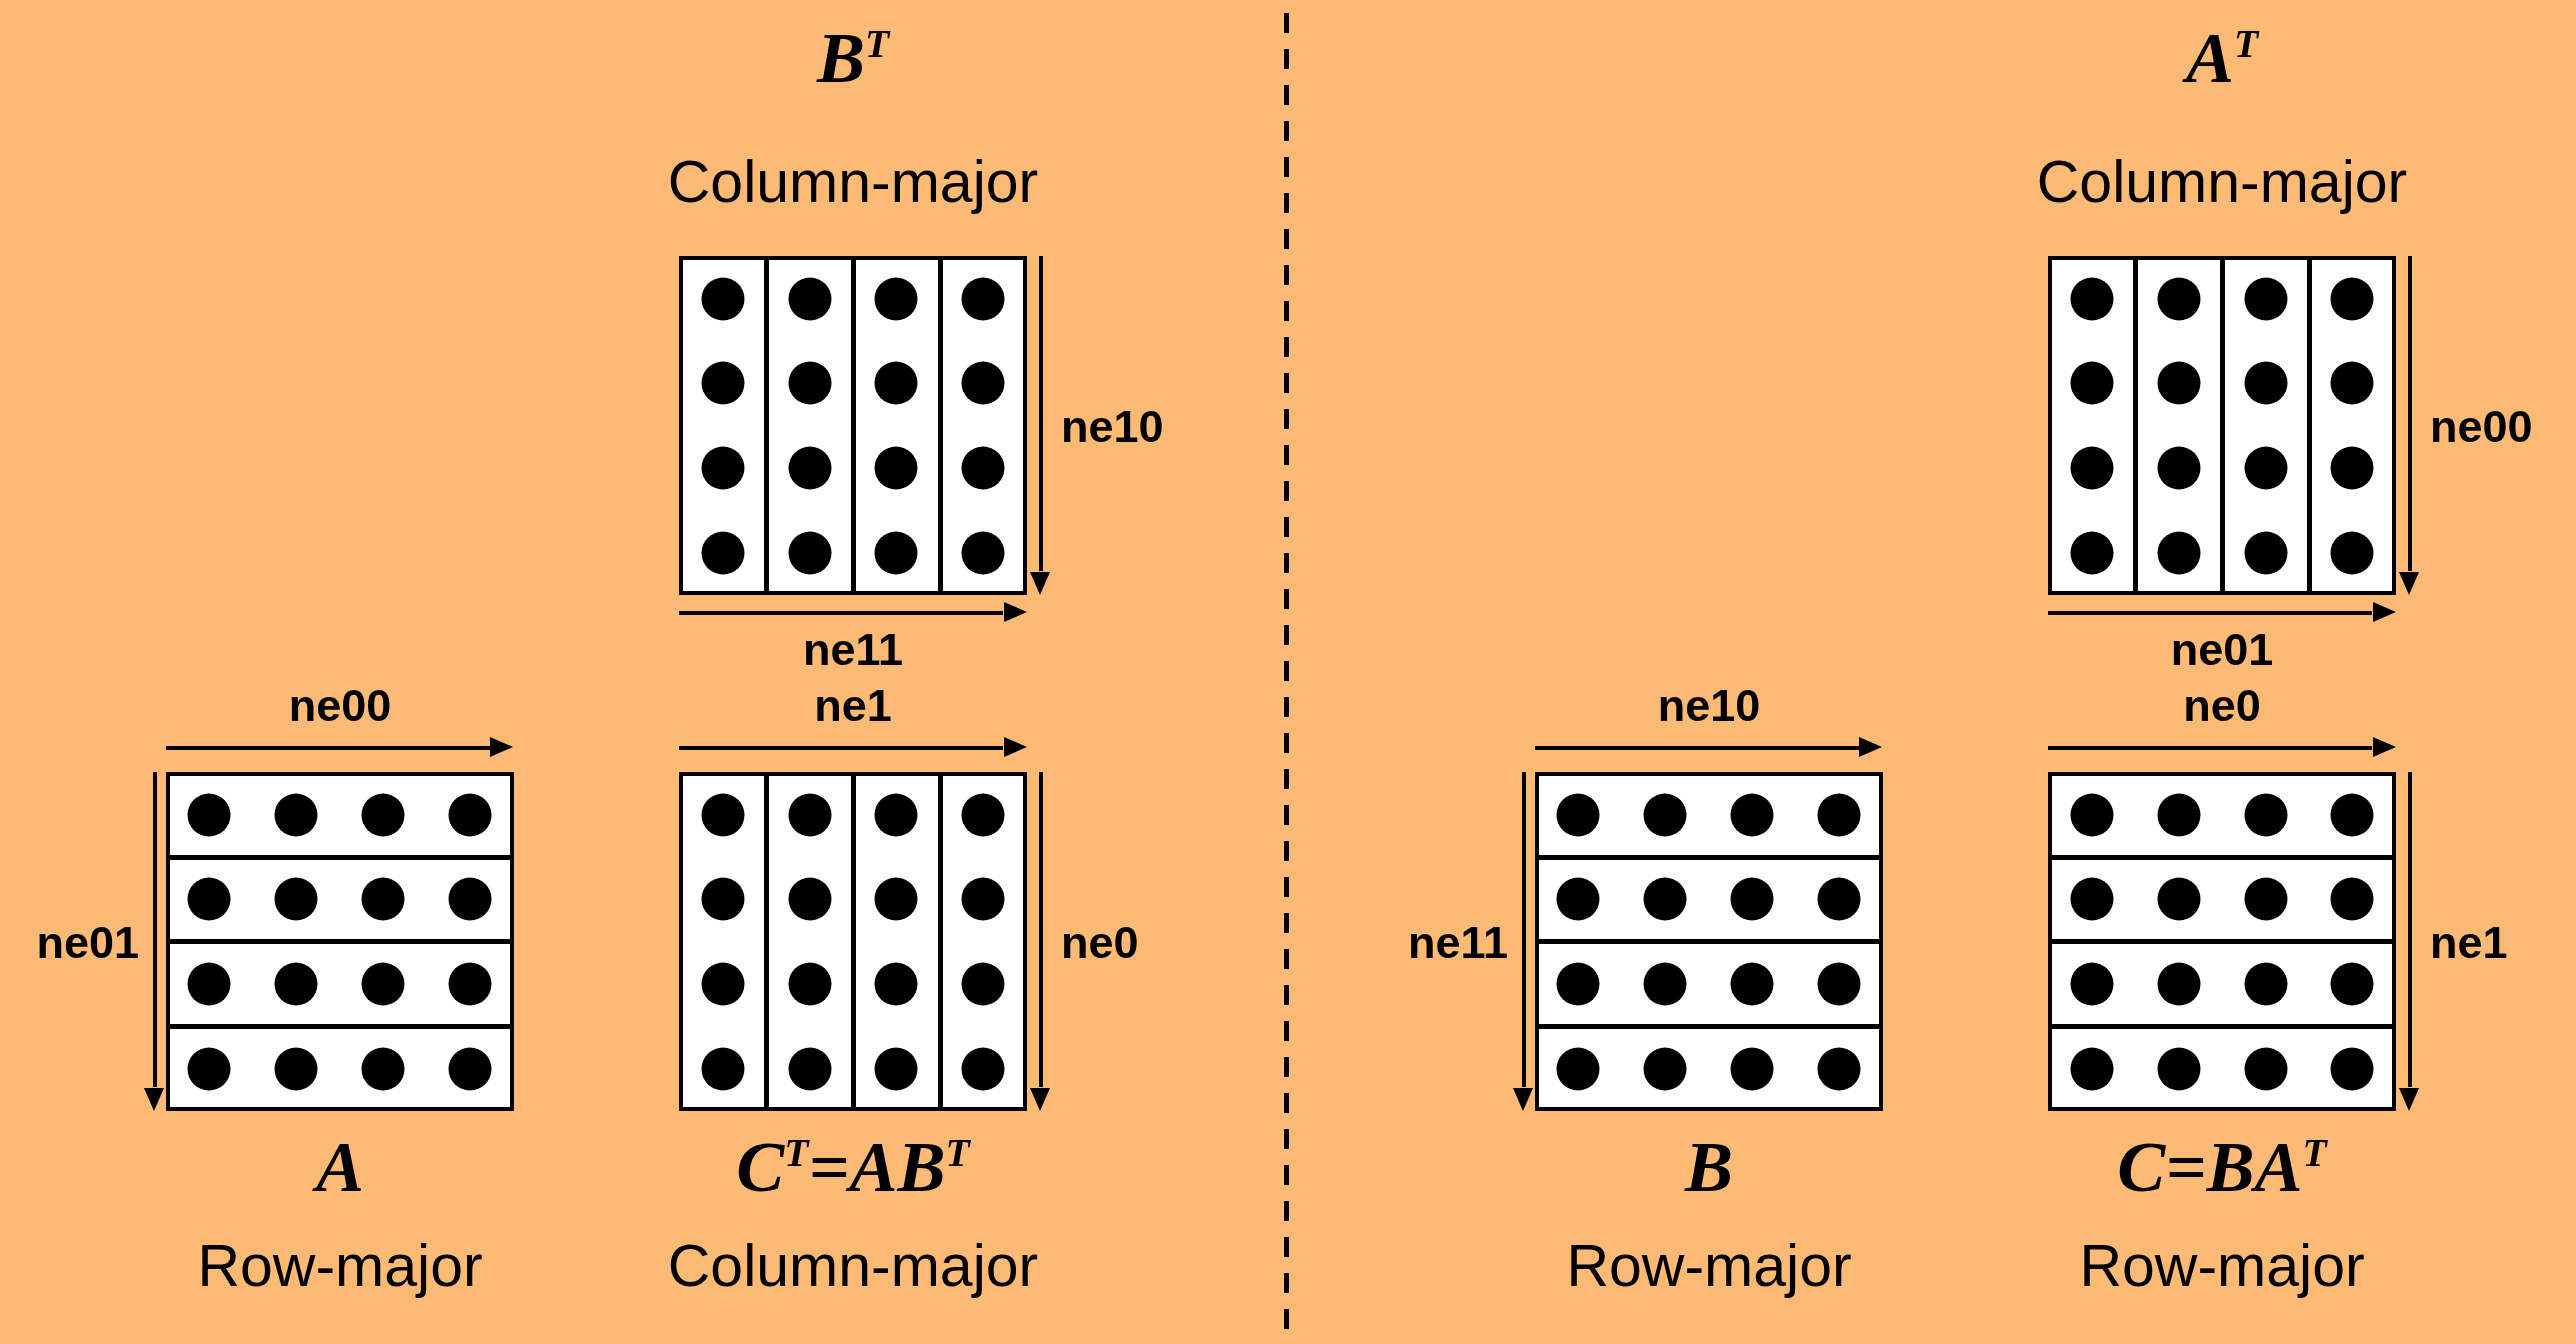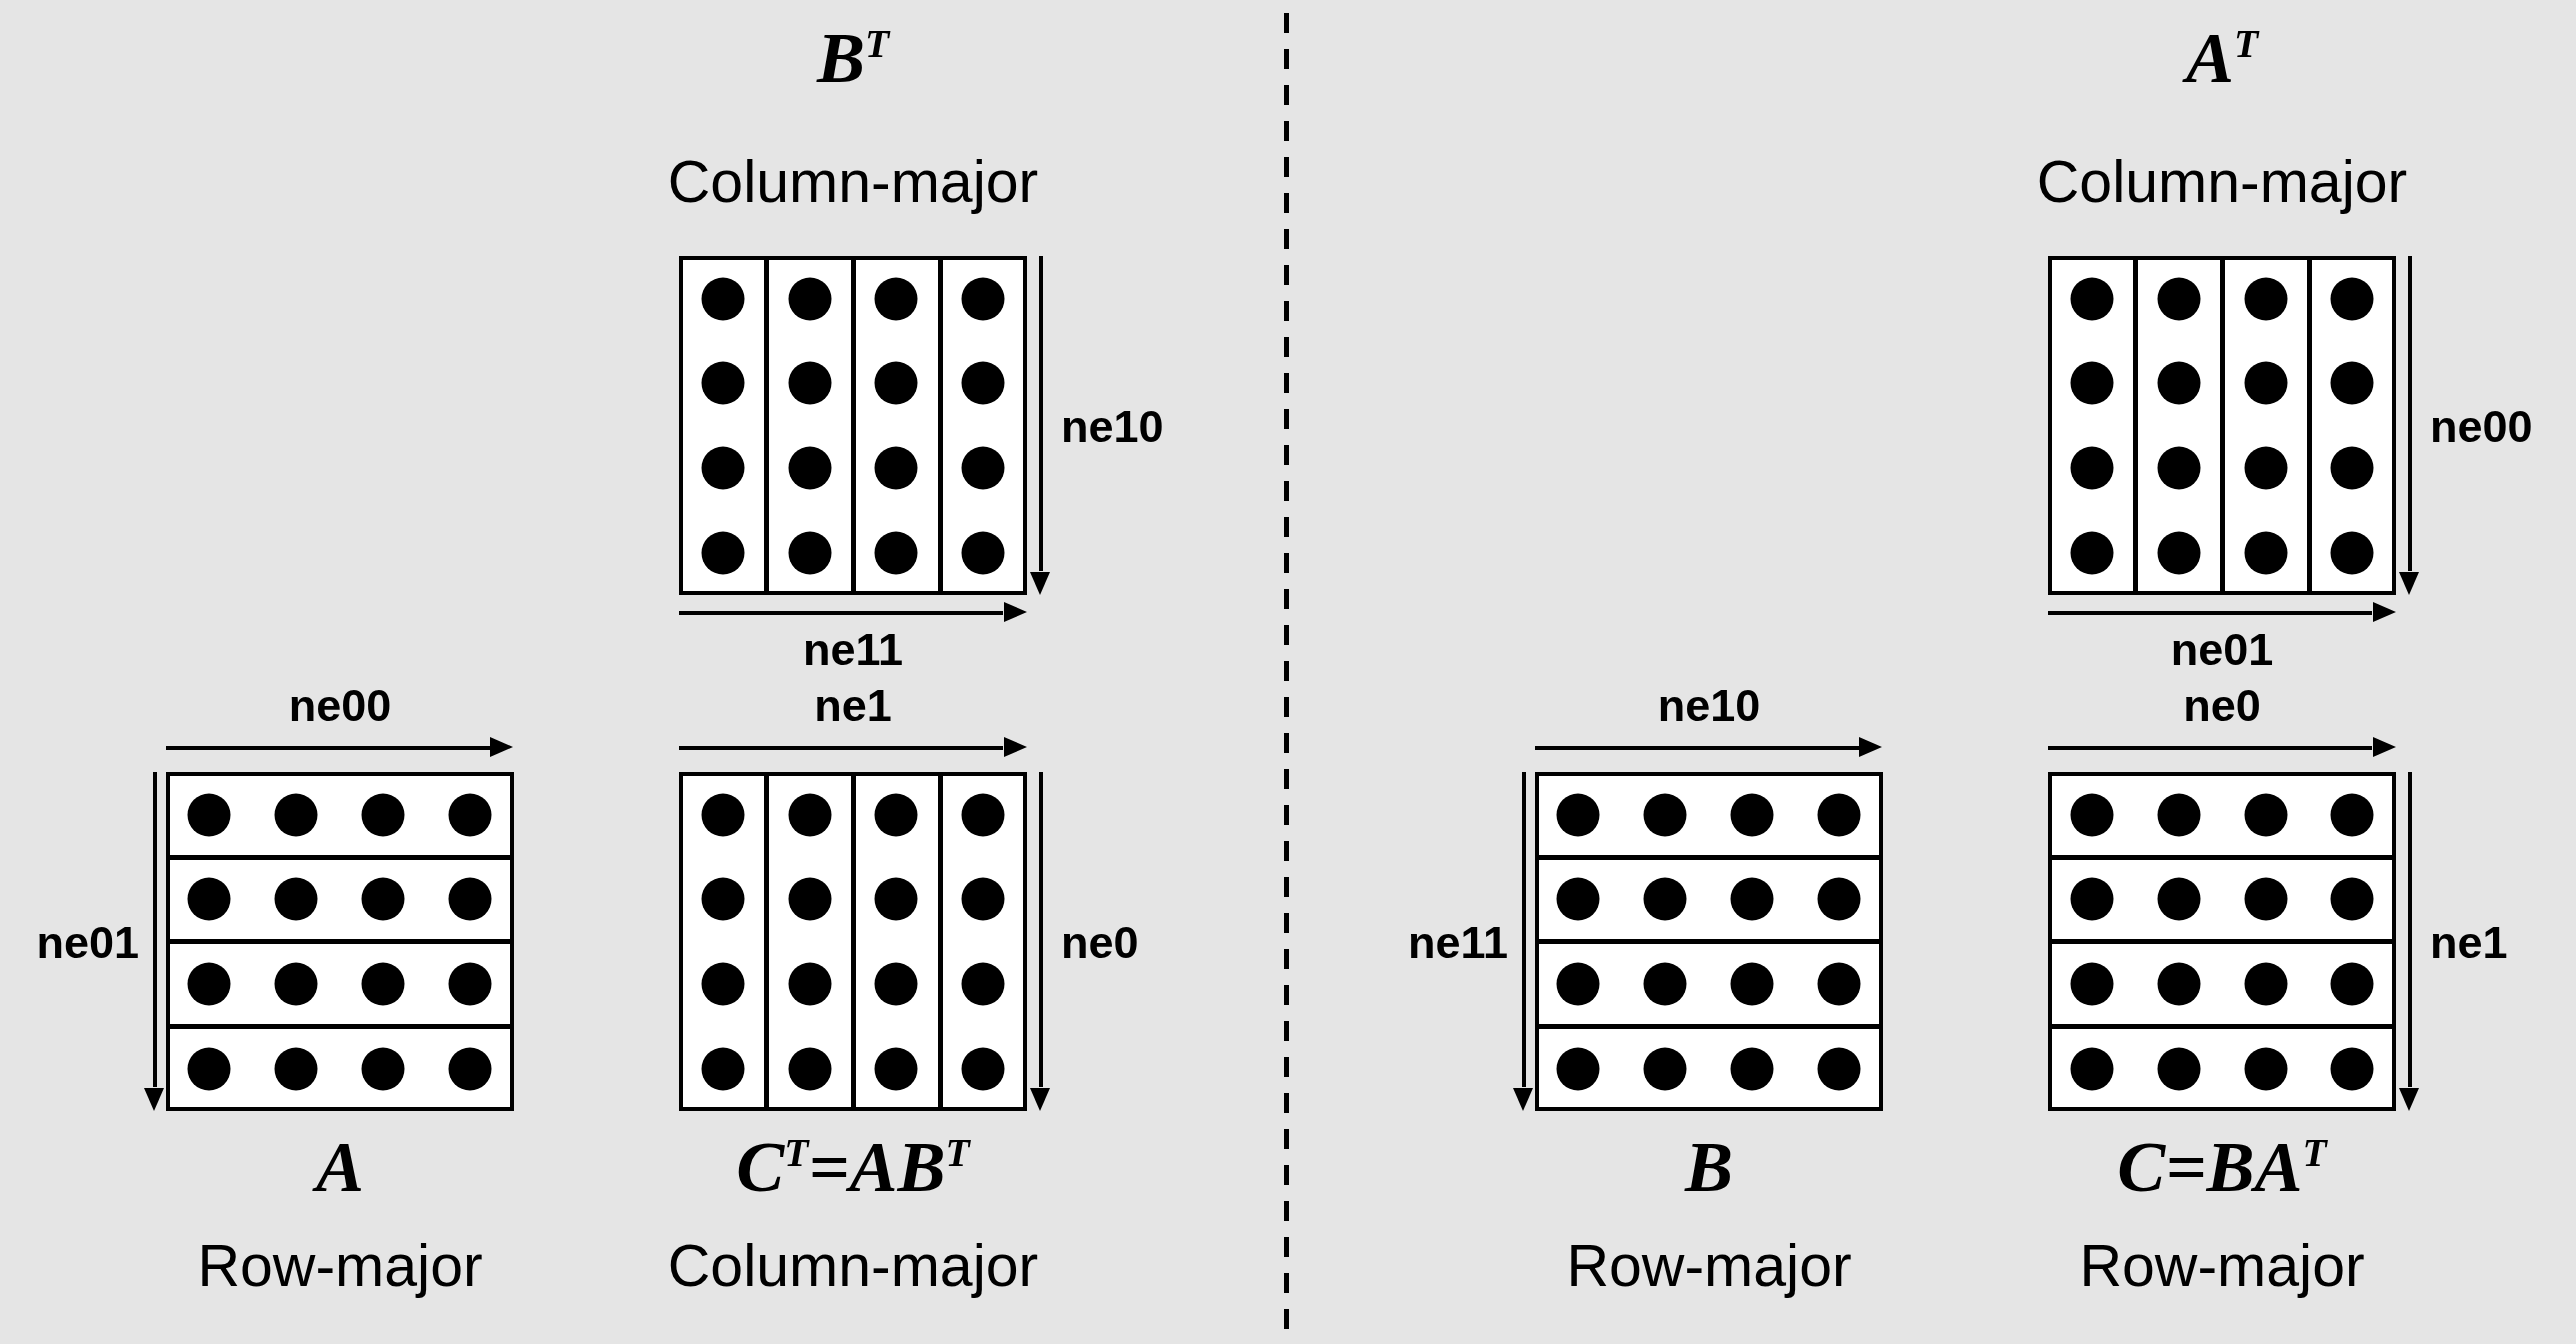--- a/index.html
+++ b/index.html
@@ -4,21 +4,21 @@
 <style>
   html, body {
     margin: 0;
     padding: 0;
     background: #ffffff;
   }
   #stage {
     position: relative;
     width: 2576px;
     height: 1344px;
-    background: #e5e5e5;
+    background: #fdba74;
     overflow: hidden;
     font-family: "Liberation Sans", sans-serif;
     color: #000000;
   }
   #center-divider {
     position: absolute;
     left: 1284px;
     top: 13.4px;
     width: 4.5px;
     height: 1317px;

